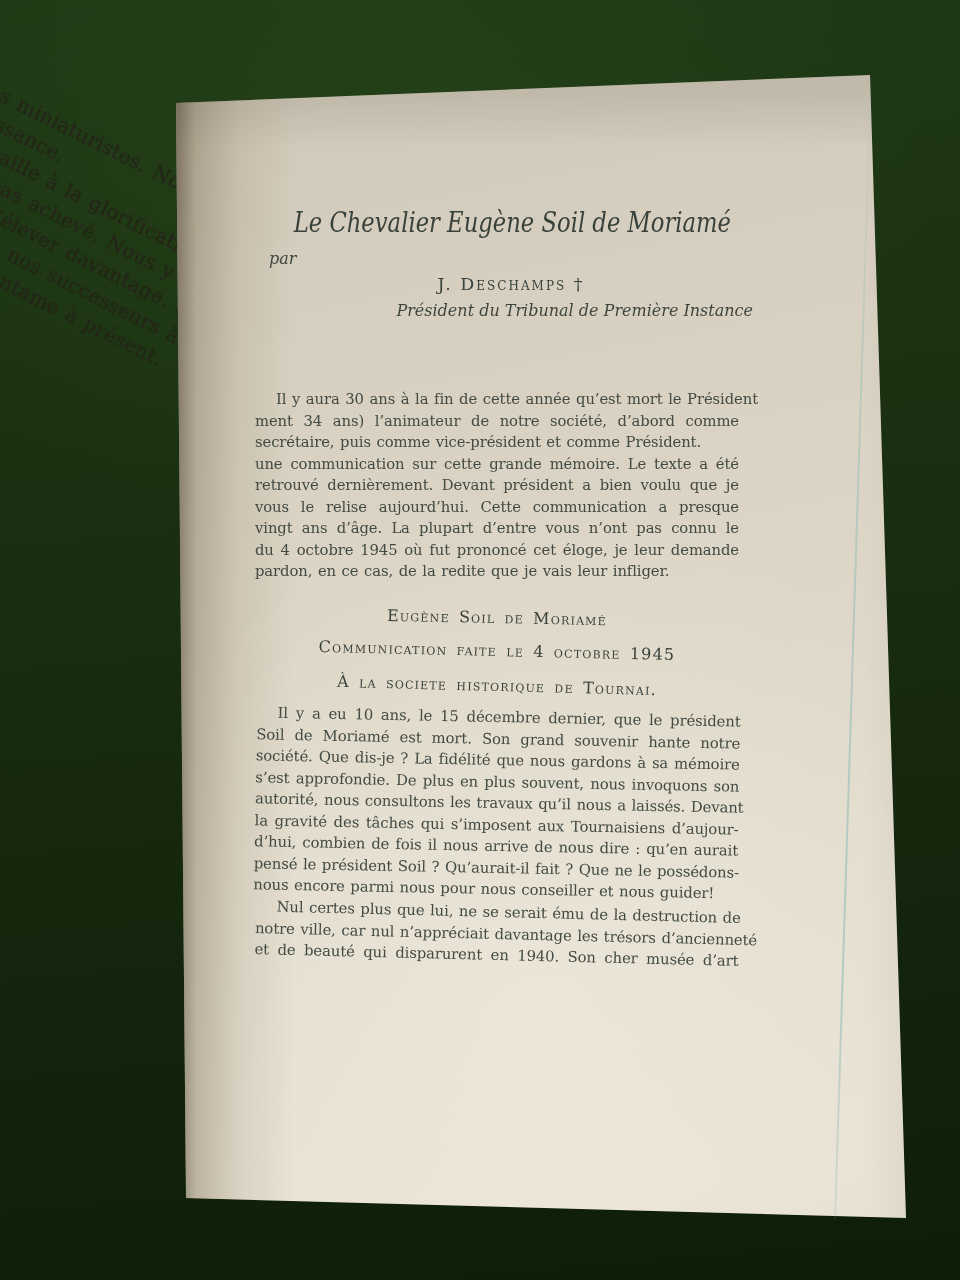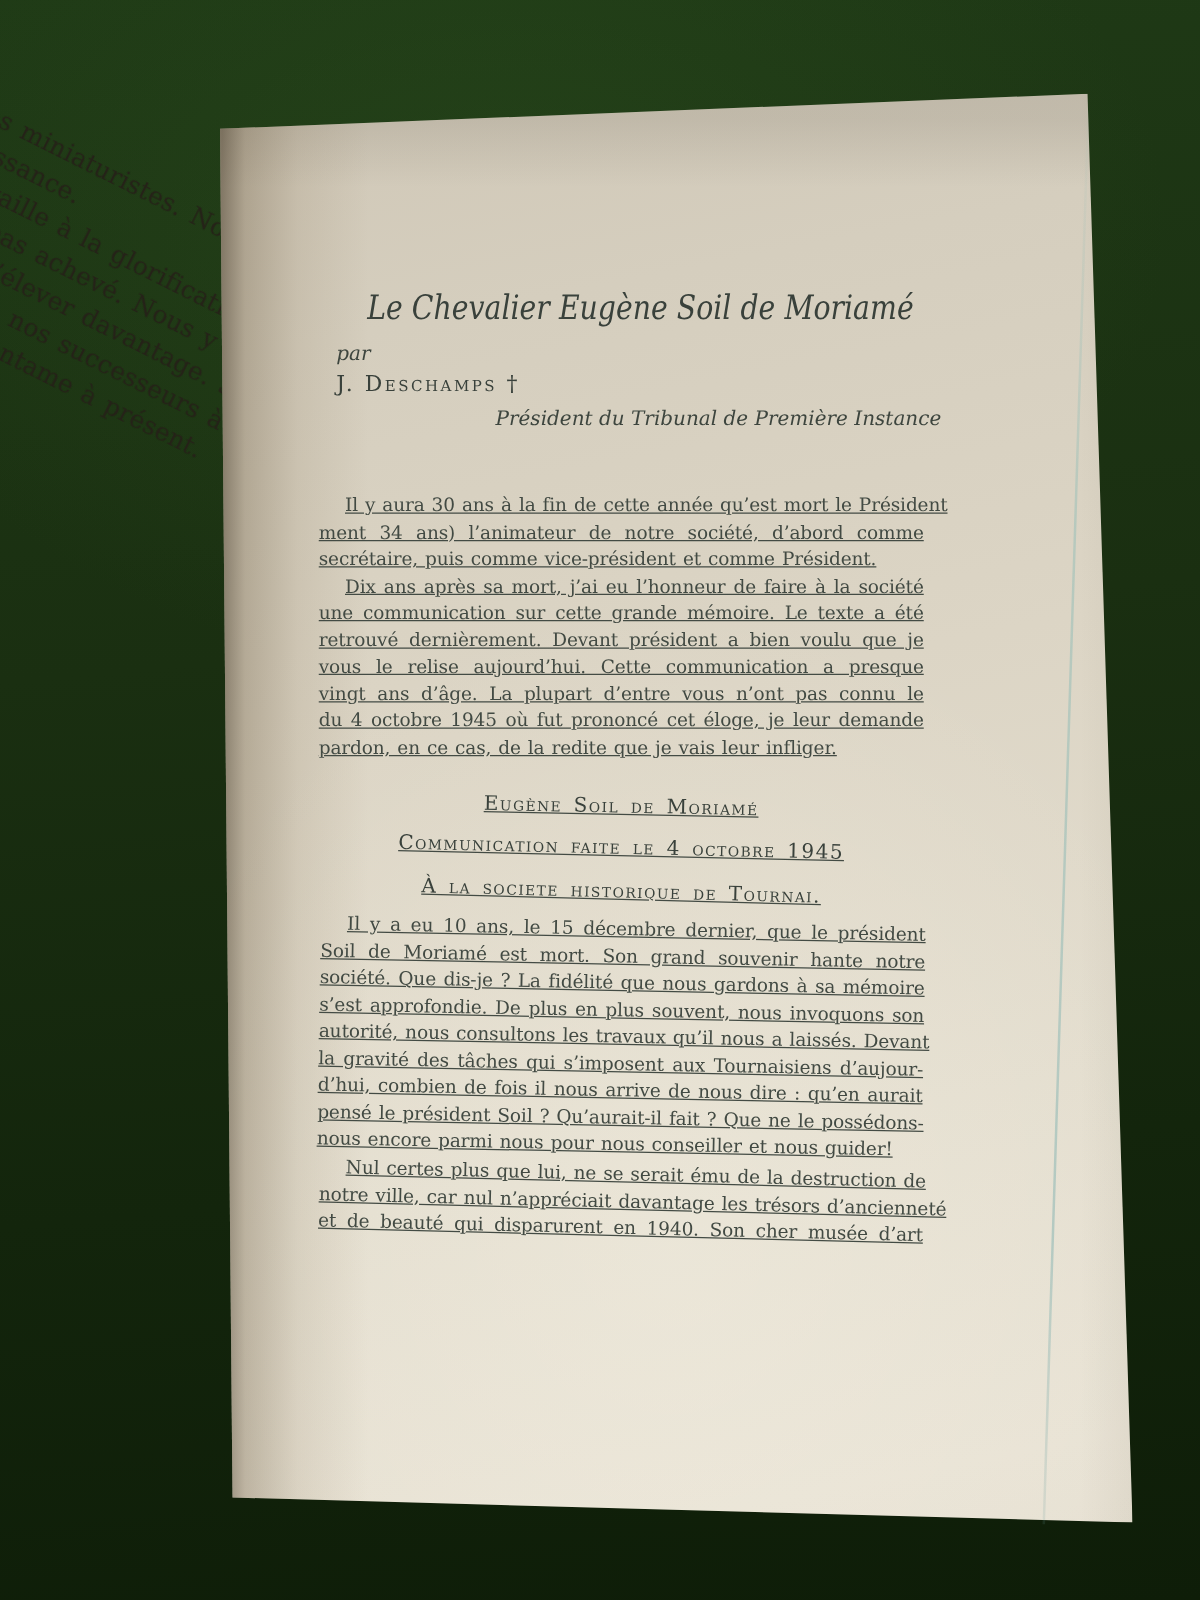--- a/index.html
+++ b/index.html
@@ -46,33 +46,33 @@
       linear-gradient(169deg, #cdc4b3 0%, #d5cebe 22%, #dcd5c5 45%, #e3ddce 70%, #e8e2d4 90%, #e5dfd1 100%);
   }
   .edge-line {
     position:absolute; left:870px; top:75px; width:2px; height:1145px;
     transform: rotate(1.8deg); transform-origin: top left;
     background: linear-gradient(to bottom, rgba(140,190,185,0), rgba(130,185,180,0.4) 30%,
                 rgba(118,172,172,0.45) 80%, rgba(100,150,150,0.15));
   }
 
   
-  .rp-content { position:absolute; left:255px; top:231px; width:484px; color:#434b44; }
+  .rp-content { position:absolute; left:255px; top:207px; width:484px; color:#434b44; }
   .title {
     font-style:italic; font-size:27px; line-height:32px; text-align:center;
     color:#39413b; transform:scaleX(0.84); white-space:nowrap;
   }
   .byline-par  { margin-top:12px; font-style:italic; font-size:16px; line-height:16px;
                  transform:translateX(14px); color:#3d453e; }
   .author      { margin-top:8px; font-size:17.5px; line-height:18px; font-variant:small-caps;
-                 letter-spacing:2px; transform:translateX(14px); color:#39413b; }
+                 letter-spacing:2px; text-align:center; transform:translateX(14px); color:#39413b; }
   .author-role { margin-top:8px; font-style:italic; font-size:16px; line-height:19px;
                  text-align:right; transform:translateX(14px); color:#3d453e; }
 
-  .body-blocks { margin-top:50px;text-decoration:underline; }
+  .body-blocks { margin-top:68px; }
   .para  { font-size:14.8px; line-height:21.5px; letter-spacing:-0.1px; color:#424a43; }
   .tline { text-align:justify; text-align-last:justify; white-space:nowrap;
            height:21.5px; word-spacing:1px; }
   .tline.indent   { padding-left:21px; }
   .tline.lastline { text-align-last:left; }
   .heading { font-variant:small-caps; text-align:center; font-size:16px; line-height:21px;
              letter-spacing:1.2px; word-spacing:3px; color:#39413b; }
   .heading.h1 { margin-top:25px; }
   .heading.h2 { margin-top:12px; }
   .heading.h3 { margin-top:14px; margin-bottom:10px; }
@@ -101,21 +101,20 @@
       <div class="byline-par">par</div>
       <div class="author">J. Deschamps †</div>
       <div class="author-role">Président du Tribunal de Première Instance</div>
       <div class="body-blocks">
           <div class="para p1">
             <div class="tline indent">Il y aura 30 ans à la fin de cette année qu’est mort le Président</div>
             <div class="tline">ment 34 ans) l’animateur de notre société, d’abord comme</div>
             <div class="tline lastline">secrétaire, puis comme vice-président et comme Président.</div>
           </div>
           <div class="para p2">
-            <div class="tline indent">Dix ans après sa mort, j’ai eu l’honneur de faire à la société</div>
             <div class="tline">une communication sur cette grande mémoire. Le texte a été</div>
             <div class="tline">retrouvé dernièrement. Devant président a bien voulu que je</div>
             <div class="tline">vous le relise aujourd’hui. Cette communication a presque</div>
             <div class="tline">vingt ans d’âge. La plupart d’entre vous n’ont pas connu le</div>
             <div class="tline">du 4 octobre 1945 où fut prononcé cet éloge, je leur demande</div>
             <div class="tline lastline">pardon, en ce cas, de la redite que je vais leur infliger.</div>
           </div>
           <div class="heading h1" style="transform: rotate(1.1deg);">Eugène Soil de Moriamé</div>
           <div class="heading h2" style="transform: rotate(1.3deg);">Communication faite le 4 octobre 1945</div>
           <div class="heading h3" style="transform: rotate(1.5deg);">À la societe historique de Tournai.</div>

